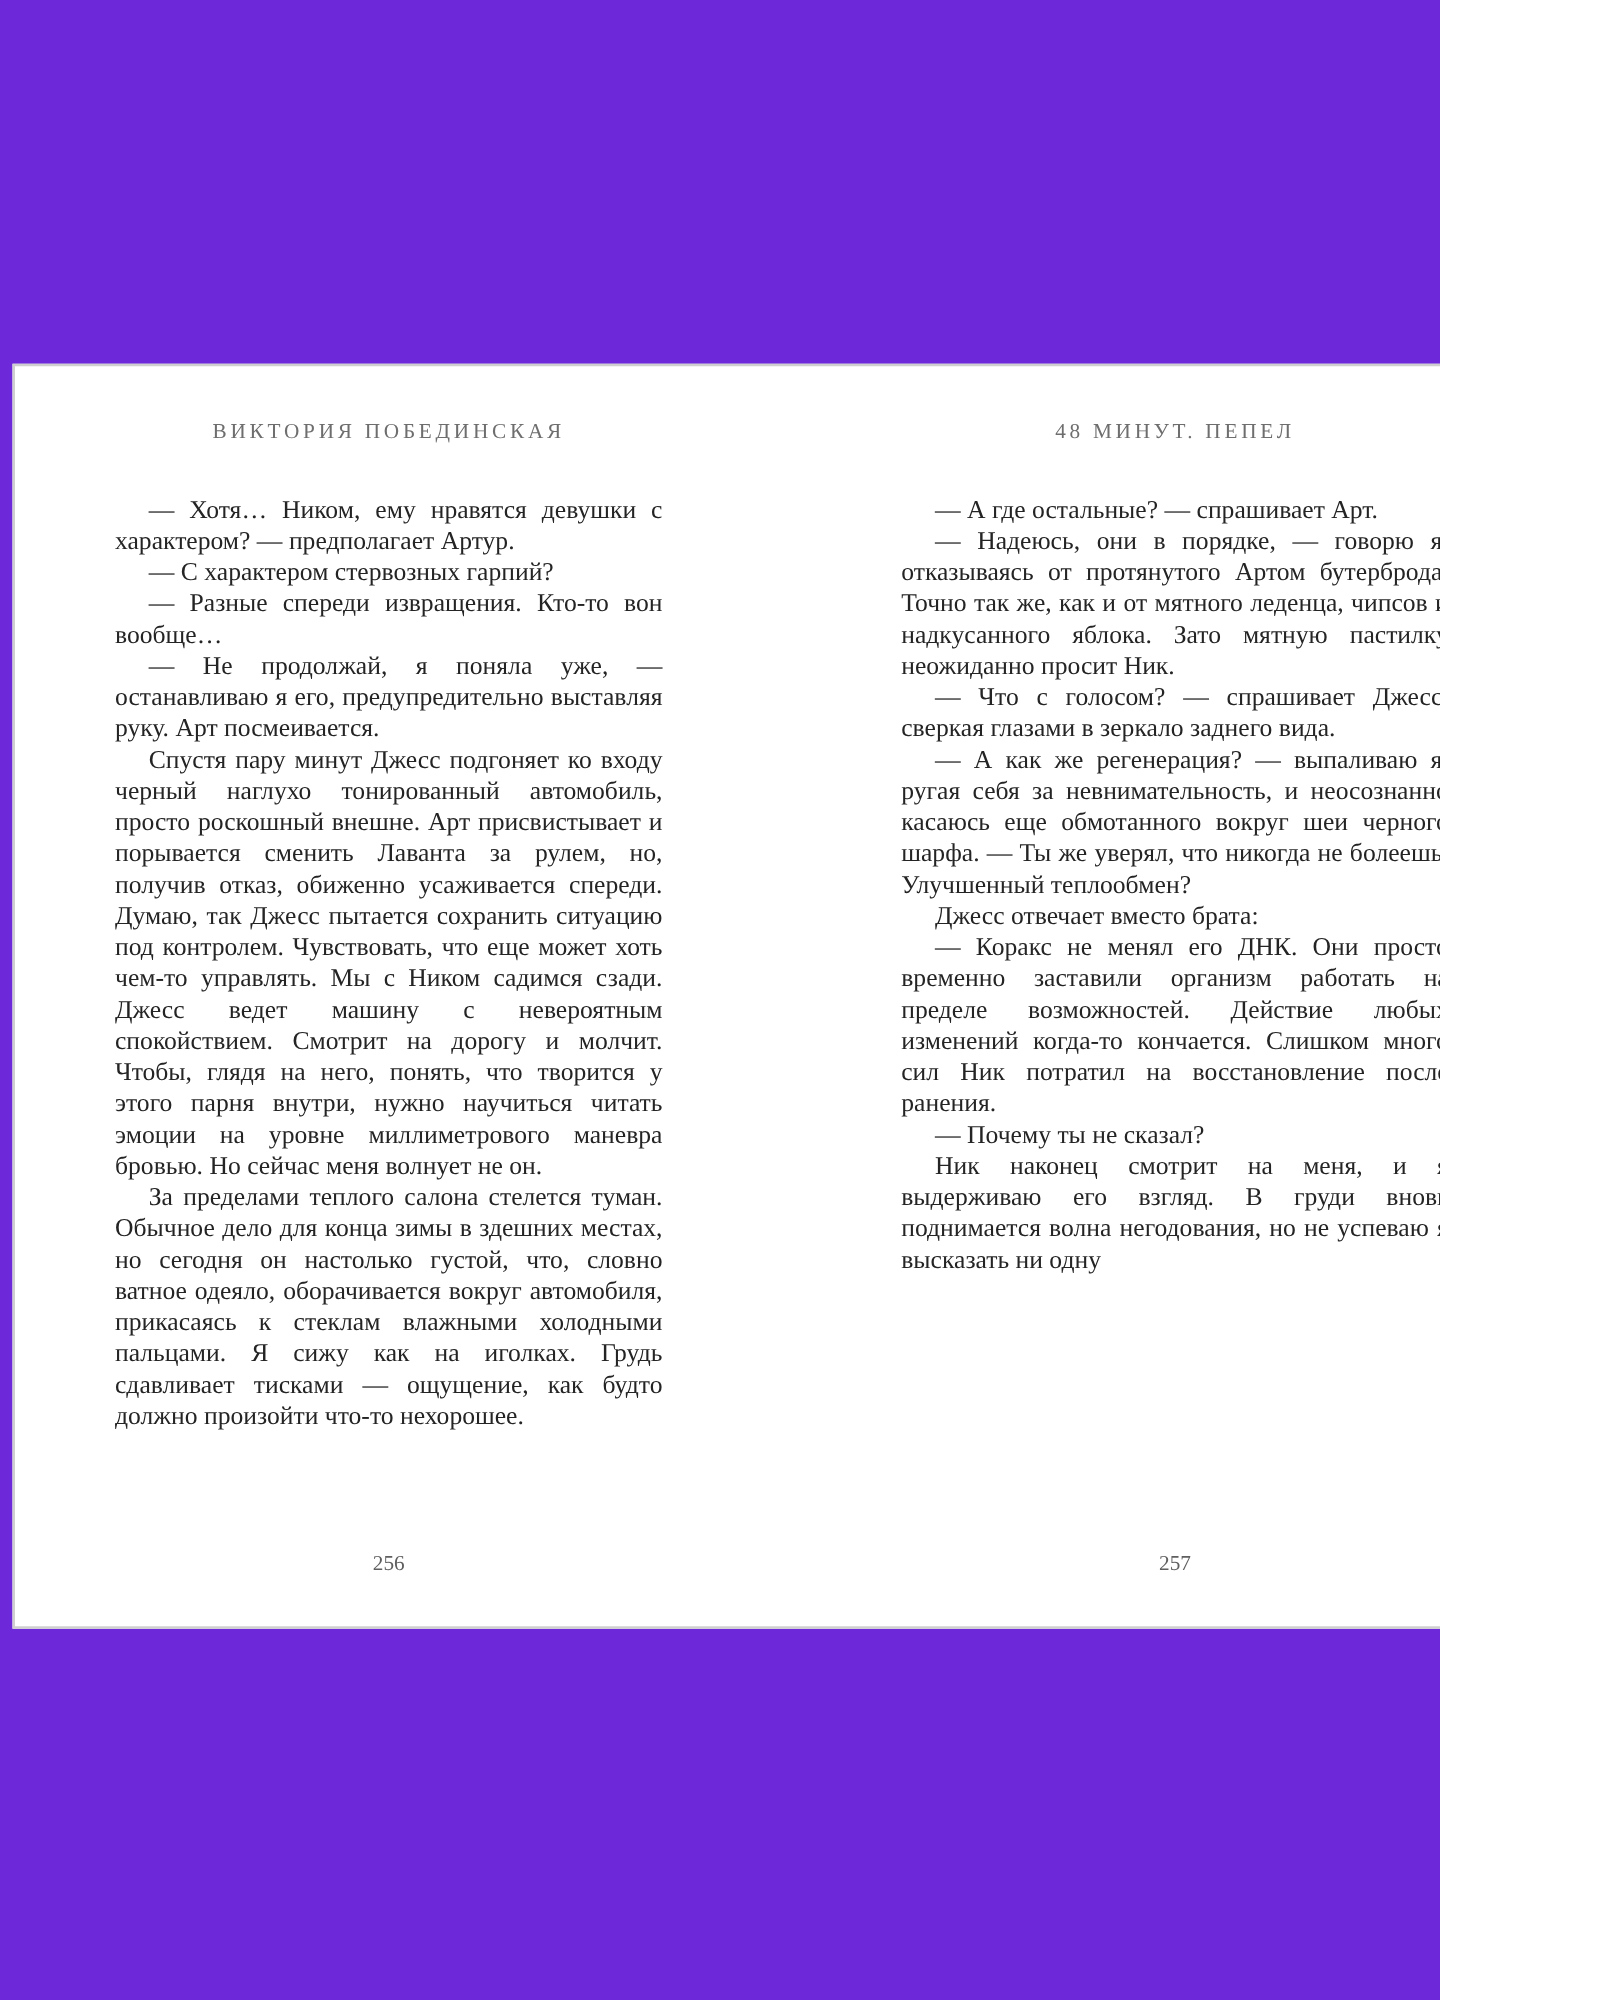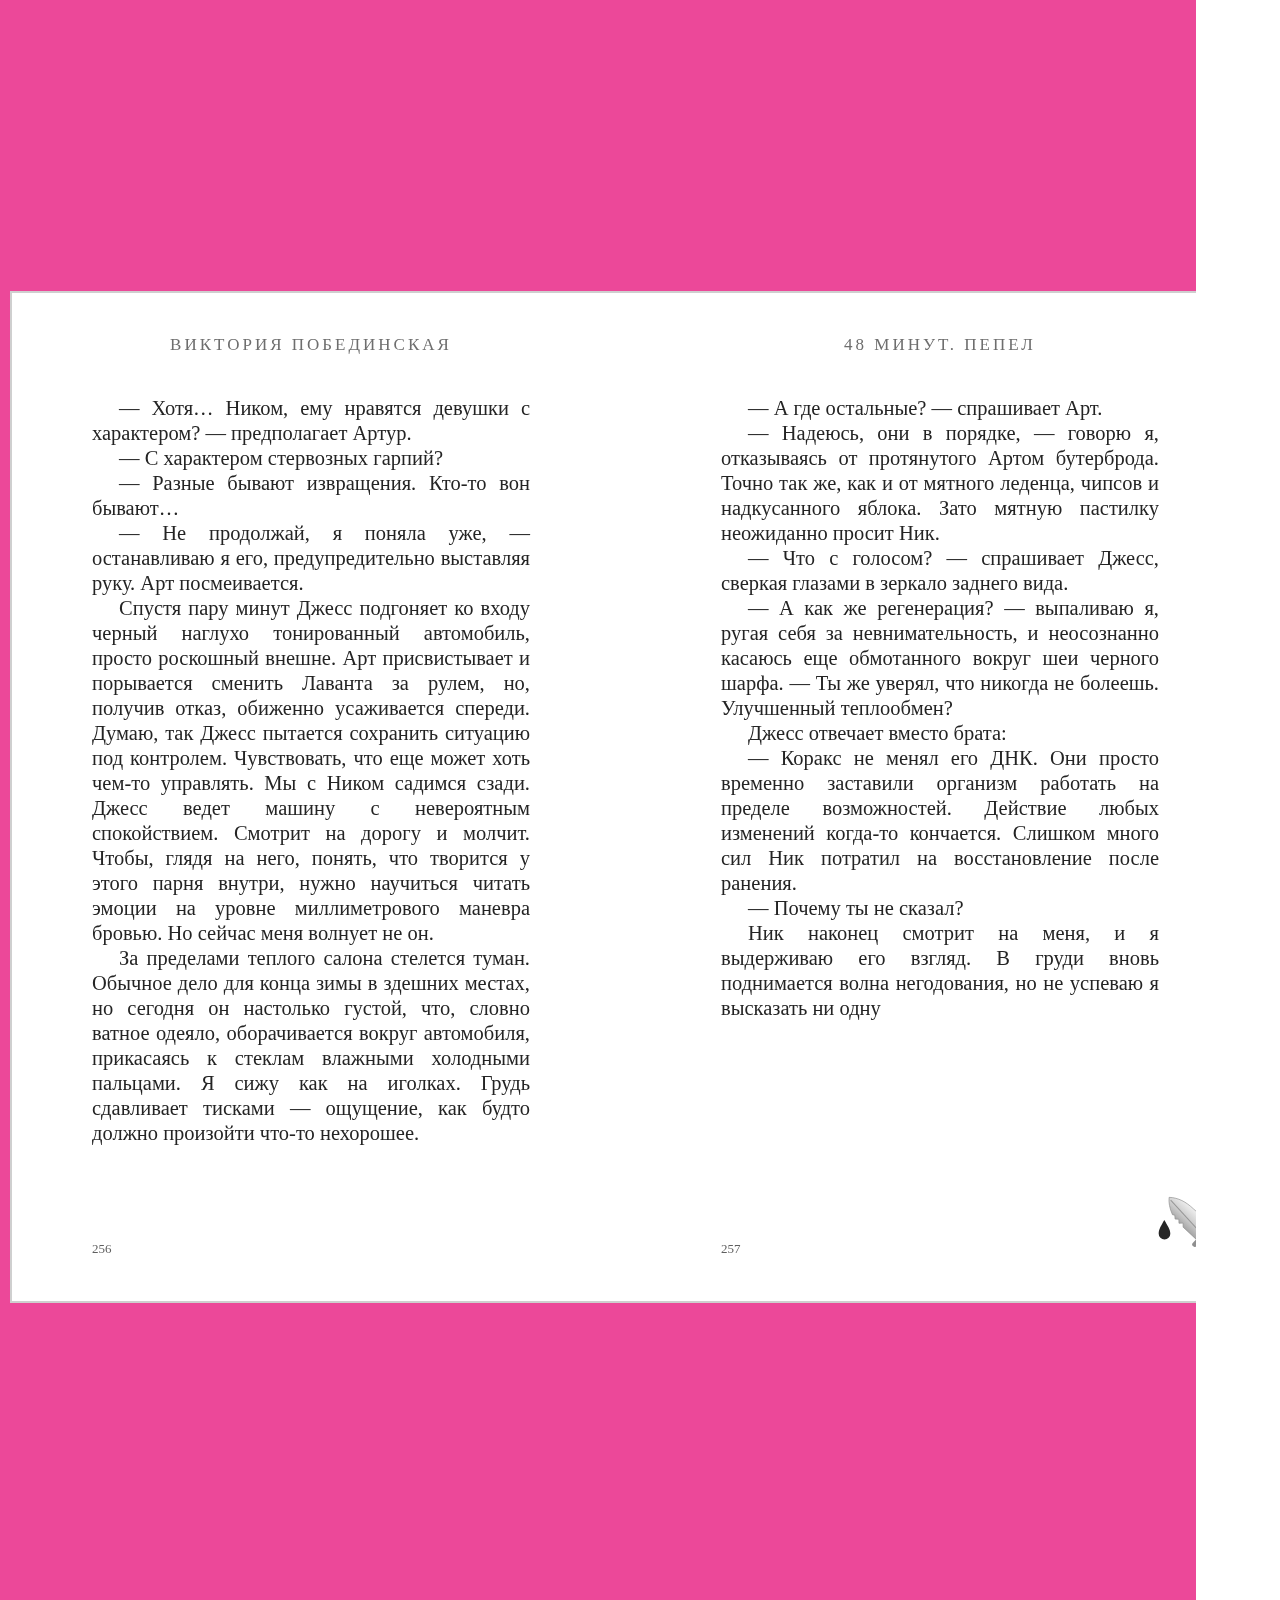--- a/index.html
+++ b/index.html
@@ -8,23 +8,22 @@
     padding: 0;
     background: #ffffff;
     width: 1280px;
     height: 1600px;
     font-family: "Liberation Serif", "DejaVu Serif", serif;
   }
   .canvas {
     position: relative;
     width: 1152px;
     height: 1600px;
-    background: #ec4899;
+    background: #6d28d9;
     overflow: hidden;
-    padding-left: 44px;
   }
   .frame {
     position: absolute;
     left: 10px;
     top: 291px;
     width: 1258px;
     height: 1008px;
     border: 2px solid #cfcfcf;
     background: #ffffff;
     display: flex;
@@ -61,22 +60,22 @@
   .text-col p {
     margin: 0;
     padding: 0;
     text-indent: 27px;
   }
   .folio {
     position: absolute;
     top: 948px;
     left: 80px;
     width: 438px;
-    text-align: left;
-    font-size: 13px;
+    text-align: center;
+    font-size: 17px;
     color: #5f5f5f;
   }
   .knife-illustration {
     position: absolute;
     left: 508px;
     top: 901px;
     width: 102px;
     height: 92px;
   }
 </style>
@@ -84,21 +83,21 @@
 <body>
 
 <div class="canvas">
   <div class="frame">
 
     <section class="page">
       <div class="running-head">ВИКТОРИЯ ПОБЕДИНСКАЯ</div>
       <div class="text-col">
         <p>— Хотя… Ником, ему нравятся девушки с характером? — предполагает Артур.</p>
         <p>— С характером стервозных гарпий?</p>
-        <p>— Разные бывают извращения. Кто-то вон бывают…</p>
+        <p>— Разные спереди извращения. Кто-то вон вообще…</p>
         <p>— Не продолжай, я поняла уже, — останавливаю я его, предупредительно выставляя руку. Арт посмеивается.</p>
         <p>Спустя пару минут Джесс подгоняет ко входу черный наглухо тонированный автомобиль, просто роскошный внешне. Арт присвистывает и порывается сменить Лаванта за рулем, но, получив отказ, обиженно усаживается спереди. Думаю, так Джесс пытается сохранить ситуацию под контролем. Чувствовать, что еще может хоть чем-то управлять. Мы с Ником садимся сзади. Джесс ведет машину с невероятным спокойствием. Смотрит на дорогу и молчит. Чтобы, глядя на него, понять, что творится у этого парня внутри, нужно научиться читать эмоции на уровне миллиметрового маневра бровью. Но сейчас меня волнует не он.</p>
         <p>За пределами теплого салона стелется туман. Обычное дело для конца зимы в здешних местах, но сегодня он настолько густой, что, словно ватное одеяло, оборачивается вокруг автомобиля, прикасаясь к стеклам влажными холодными пальцами. Я сижу как на иголках. Грудь сдавливает тисками — ощущение, как будто должно произойти что-то нехорошее.</p>
       </div>
       <div class="folio">256</div>
     </section>
 
     <section class="page">
       <div class="running-head">48 МИНУТ. ПЕПЕЛ</div>
       <div class="text-col">

